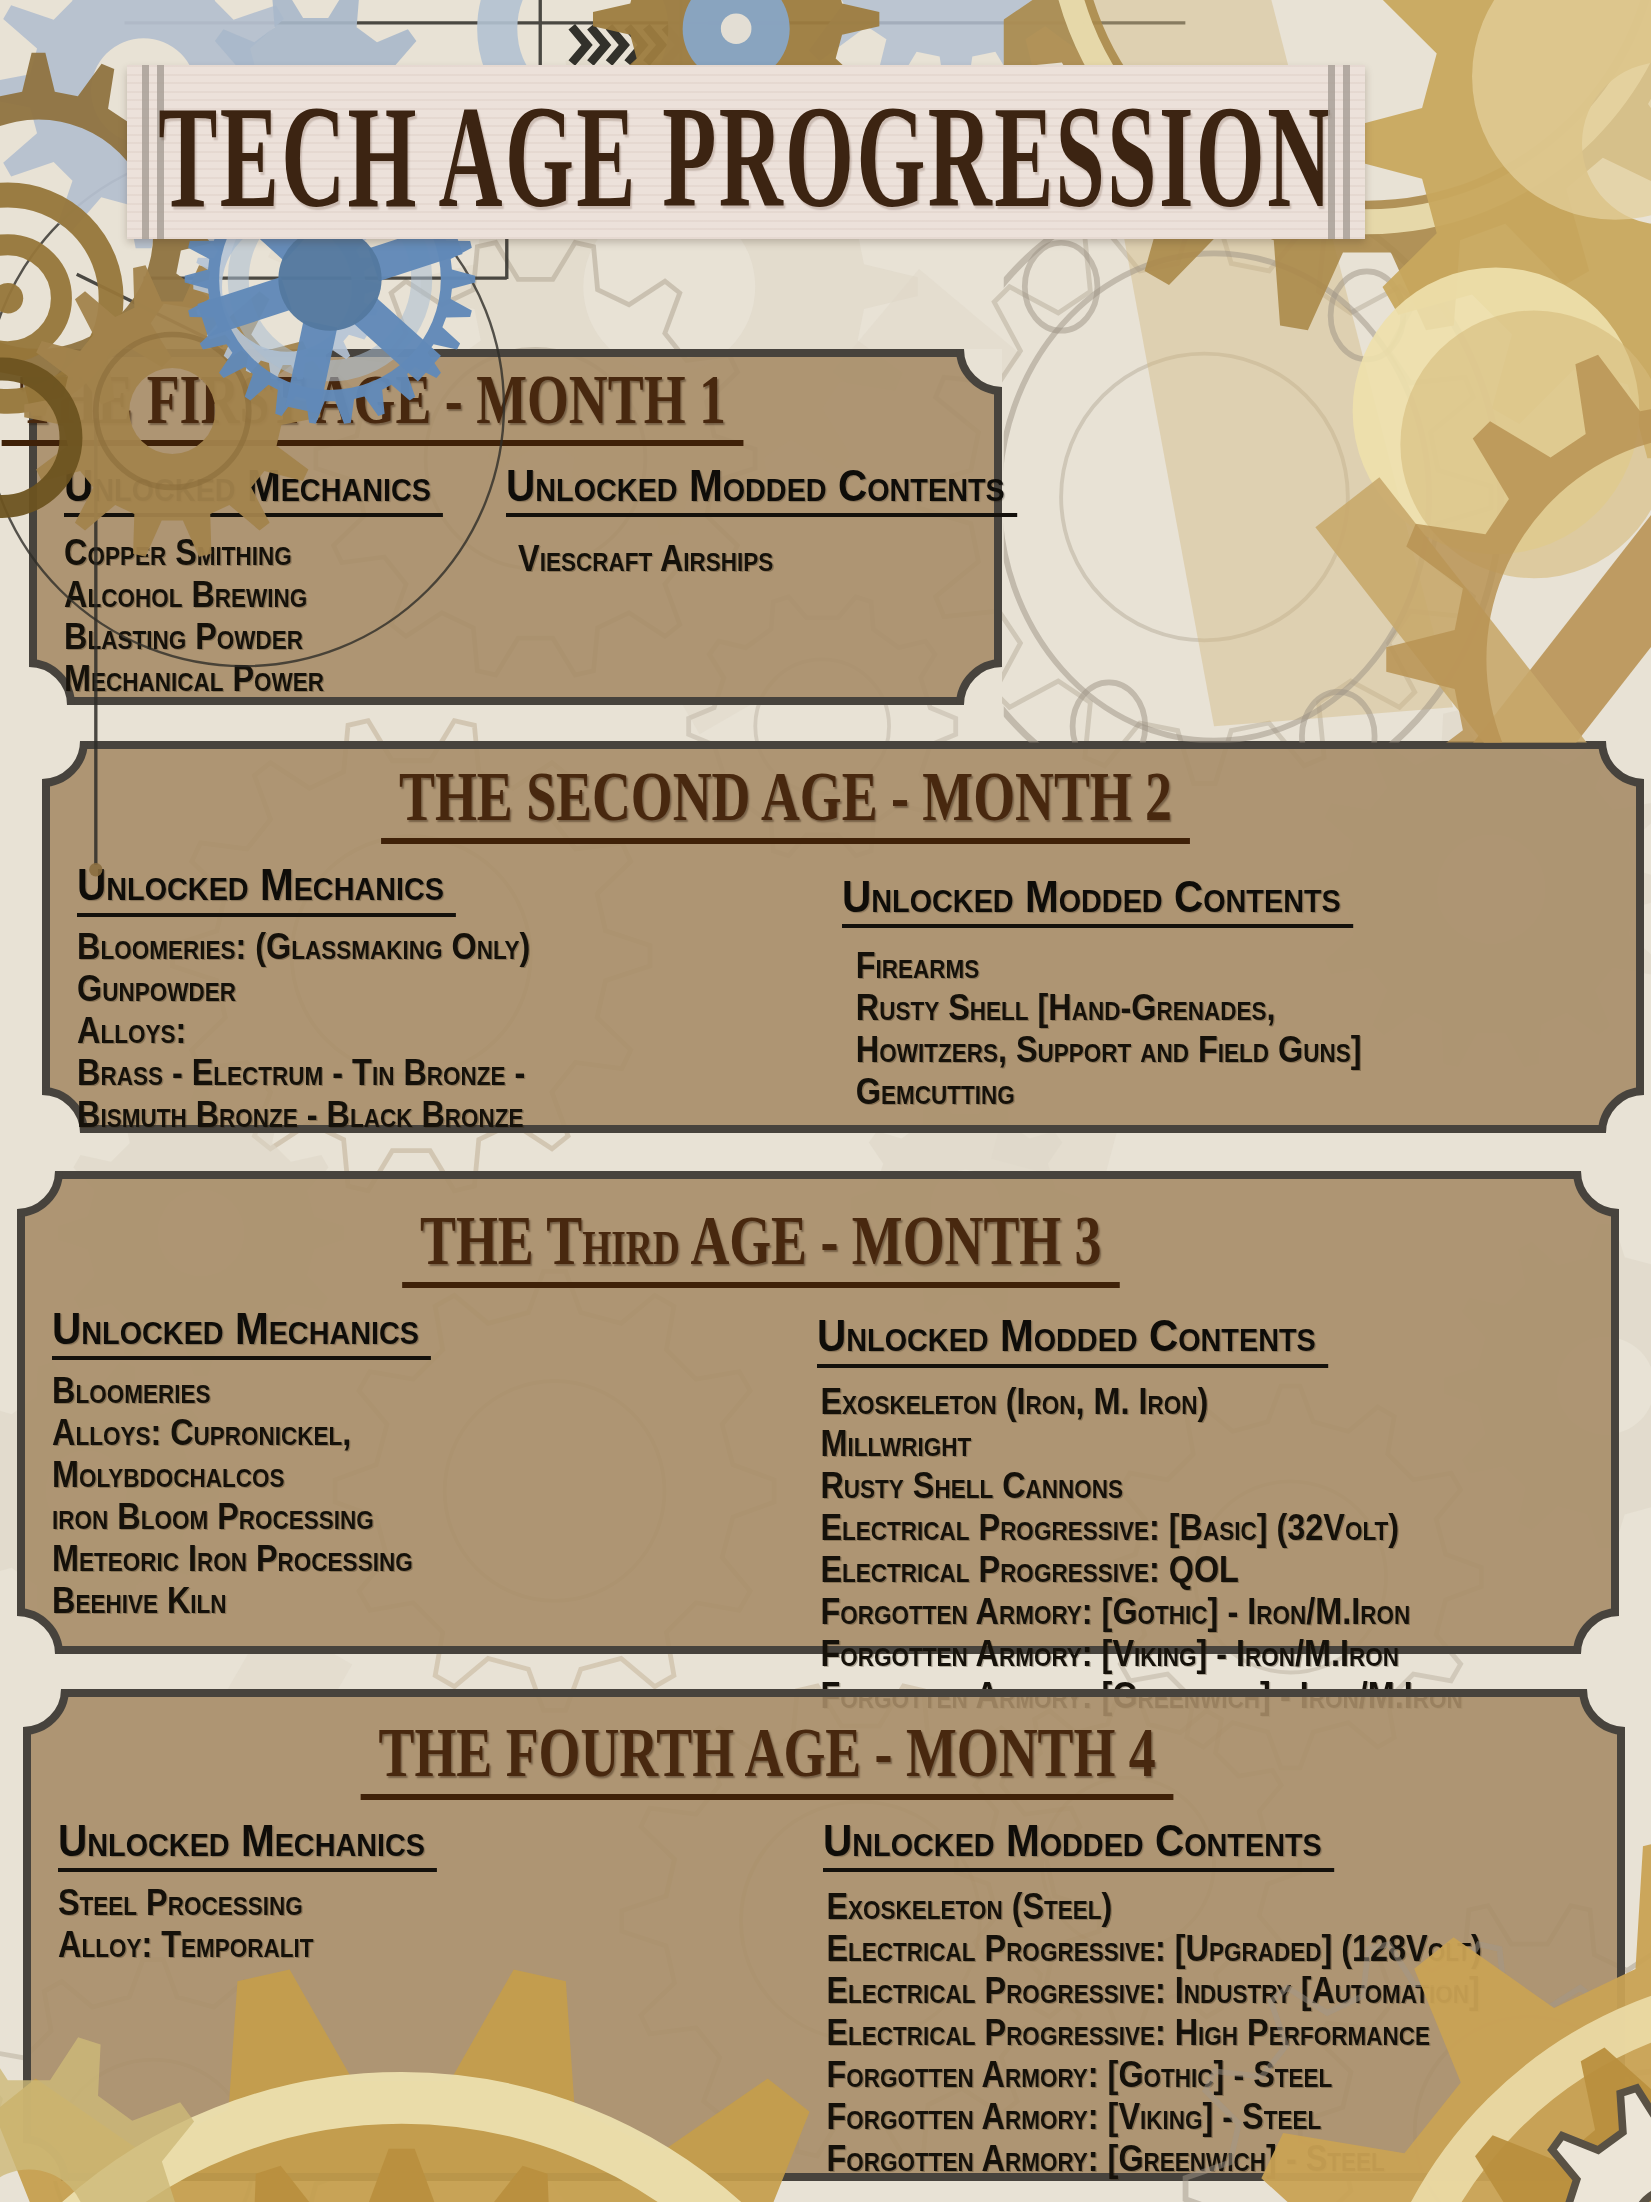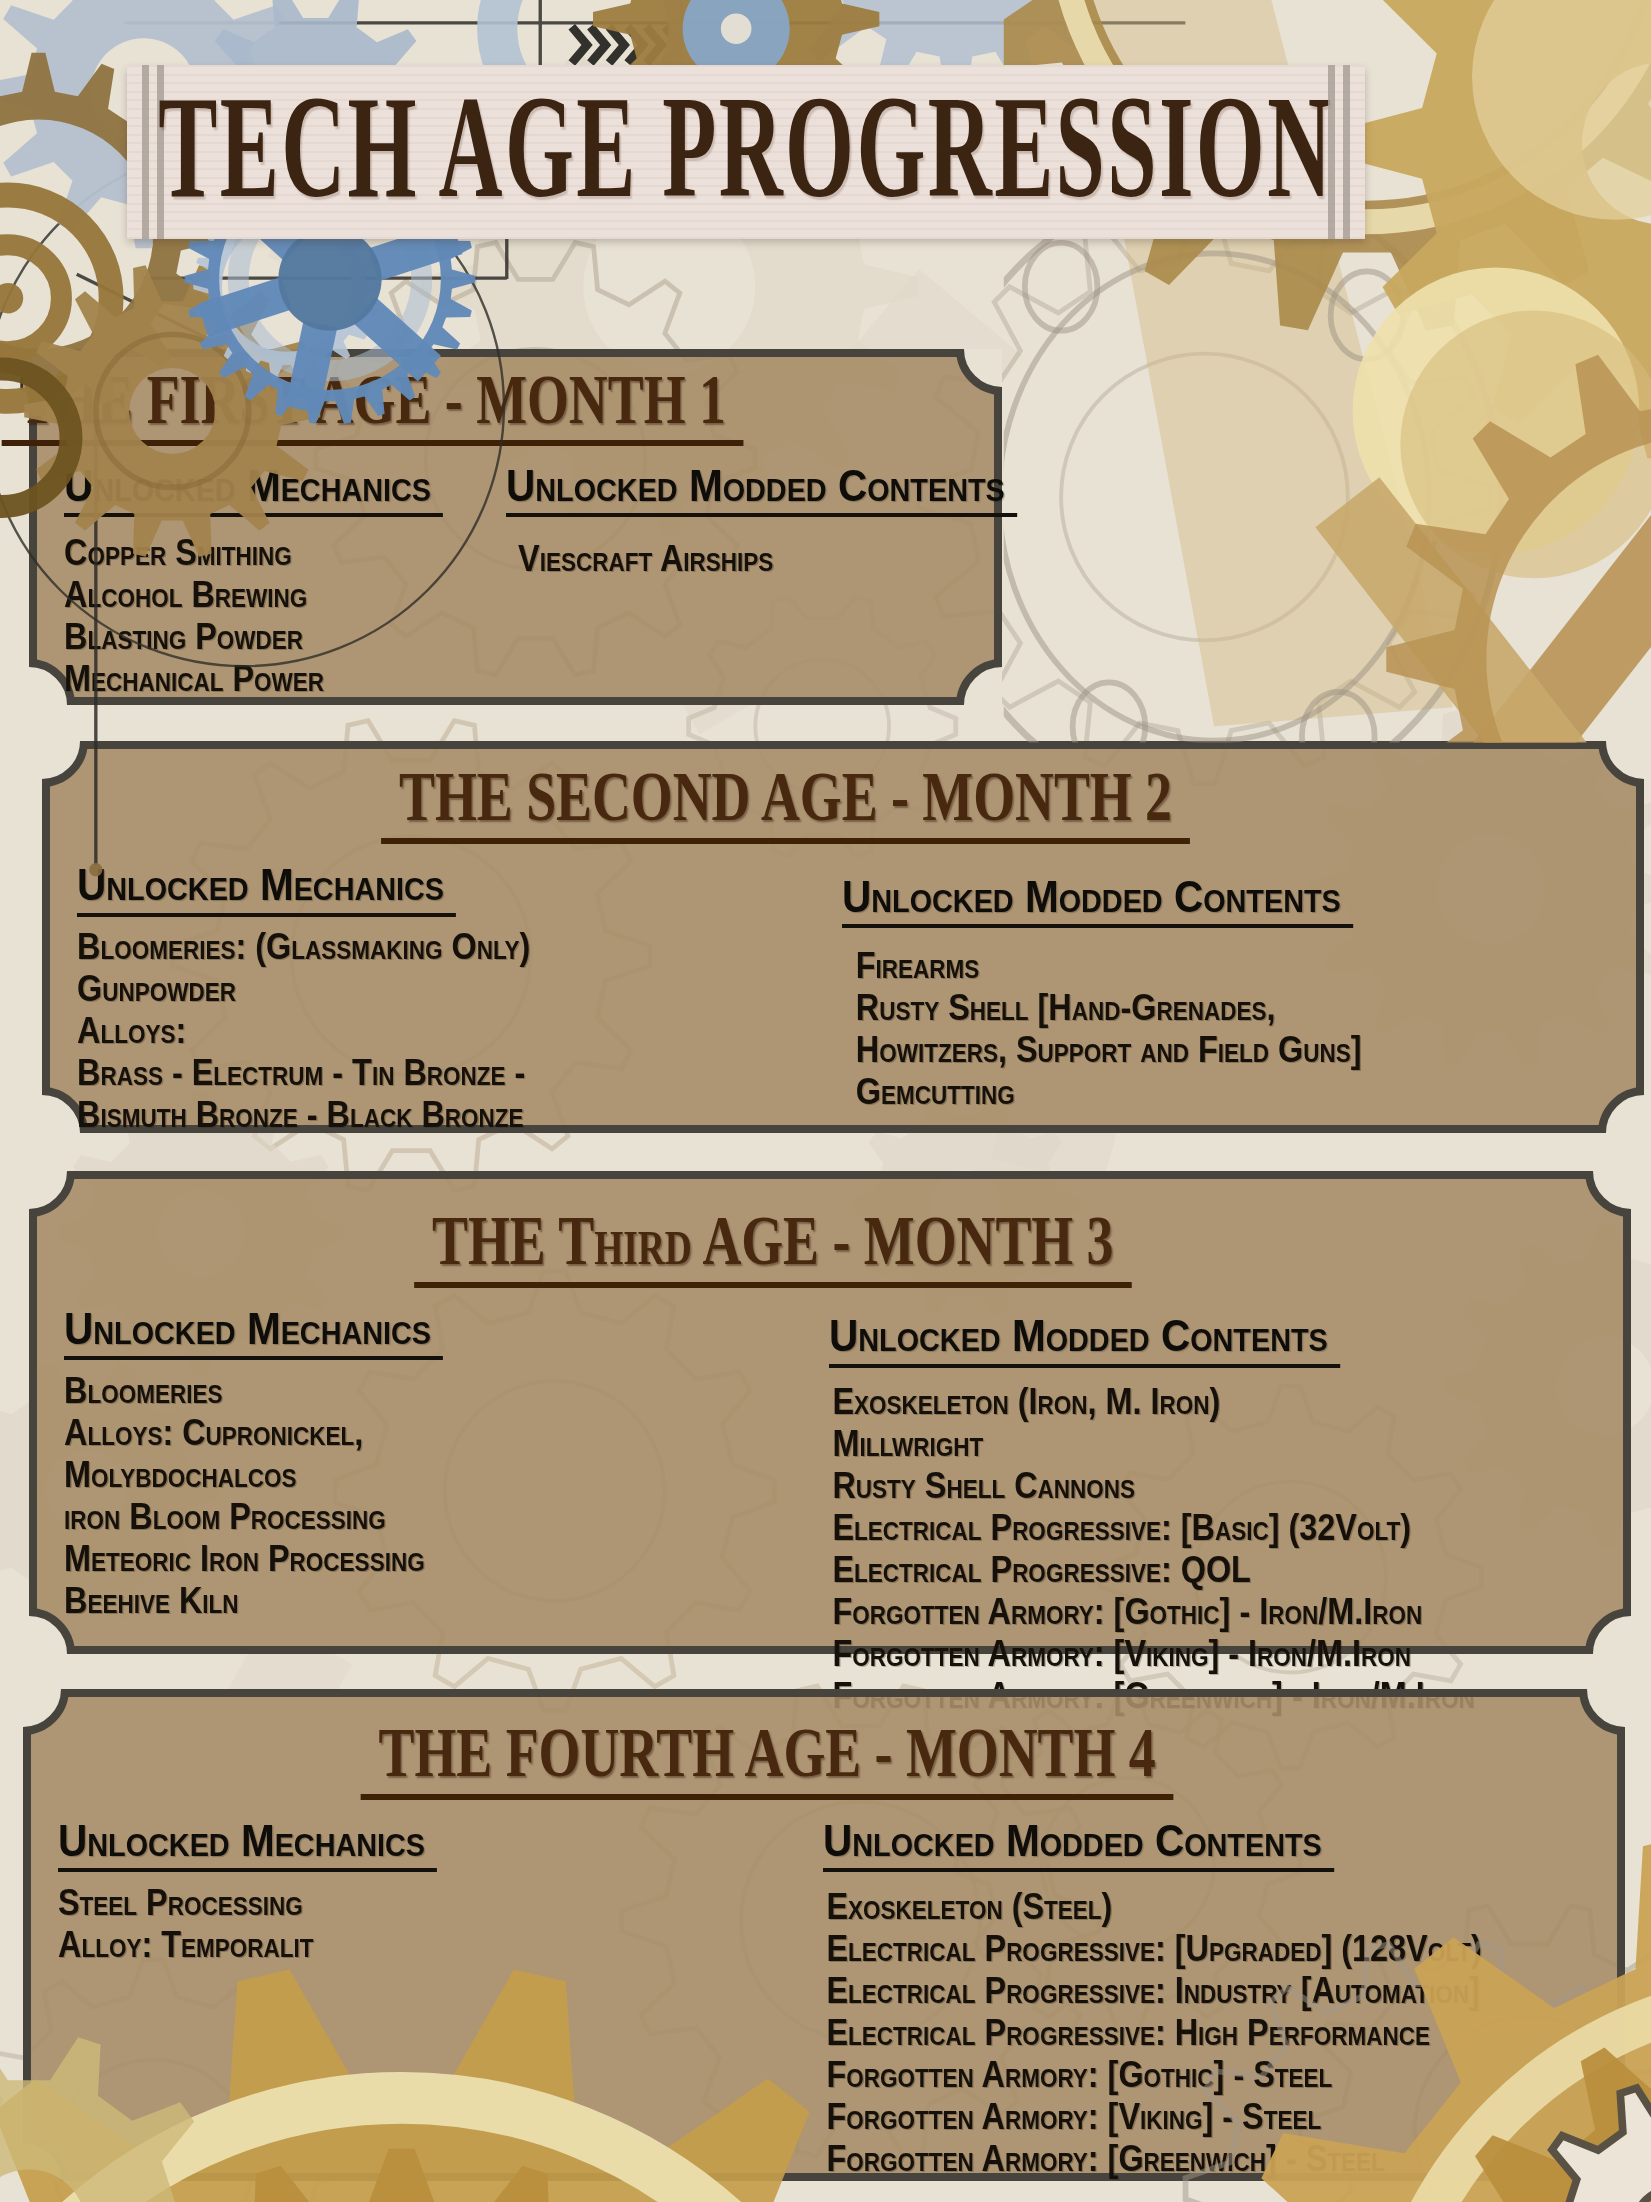--- a/index.html
+++ b/index.html
@@ -12,21 +12,21 @@
   #bg-layer{z-index:0;}
   #line-layer{z-index:2;}
   #deco-layer{z-index:4;}
 
   
   .banner{
     position:absolute;left:127px;top:65px;width:1238px;height:174px;z-index:6;
     background:#ece1da;
     background-image:repeating-linear-gradient(0deg, rgba(160,130,115,.09) 0 1.9px, rgba(0,0,0,0) 1.9px 8.6px);
     box-shadow:0 3.8px 7.6px rgba(60,45,30,.25);
-    display:flex;align-items:flex-start;justify-content:center;
+    display:flex;align-items:flex-end;justify-content:center;
   }
   .banner-title{
     font-family:"Liberation Serif", serif;font-weight:700;
     font-size:143px;color:#3c2412;white-space:nowrap;letter-spacing:3.8px;
     transform:scale(.62,1.02);transform-origin:center center;
     text-shadow:2.9px 2.9px 1.9px rgba(60,30,10,.18);
   }
   .rail{position:absolute;top:0;bottom:0;width:6.7px;background:#a9a098;opacity:.85;}
   .rail.r1{left:15.3px;} .rail.r2{left:30px;}
   .rail.r3{right:15.3px;} .rail.r4{right:30px;}
@@ -76,21 +76,21 @@
   #panel-1 .cols{grid-template-columns:442px 1fr;margin-top:13.4px;}
   #panel-1 .items{margin-top:15.3px;}
   #panel-1 .col2 .items{margin-left:13.4px;margin-top:21px;}
 
   #panel-2{left:29px;top:741px;width:1602px;height:392px;margin-left:13px;}
   #panel-2 .title-row{margin-top:13.4px;transform:translateX(-57px);}
   #panel-2 .cols{grid-template-columns:765px 1fr;margin-top:15.3px;}
   #panel-2 .col2{margin-top:11.5px;}
   #panel-2 .col2 .items{margin-left:15.3px;margin-top:17px;}
 
-  #panel-3{left:29px;top:1171px;width:1602px;height:483px;}
+  #panel-3{left:17px;top:1171px;width:1602px;height:483px;}
   #panel-3 .title-row{margin-top:27px;transform:translateX(-57px);}
   #panel-3 .cols{grid-template-columns:765px 1fr;margin-top:15.3px;}
   #panel-3 .col2{margin-top:7.6px;}
   #panel-3 .col2 .items{margin-left:3.8px;margin-top:13.4px;}
 
   #panel-4{left:23px;top:1689px;width:1602px;height:492px;}
   #panel-4 .title-row{margin-top:21px;transform:translateX(-57px);}
   #panel-4 .cols{grid-template-columns:765px 1fr;margin-top:15.3px;}
   #panel-4 .col2 .items{margin-left:3.8px;margin-top:13.4px;}
 </style>

